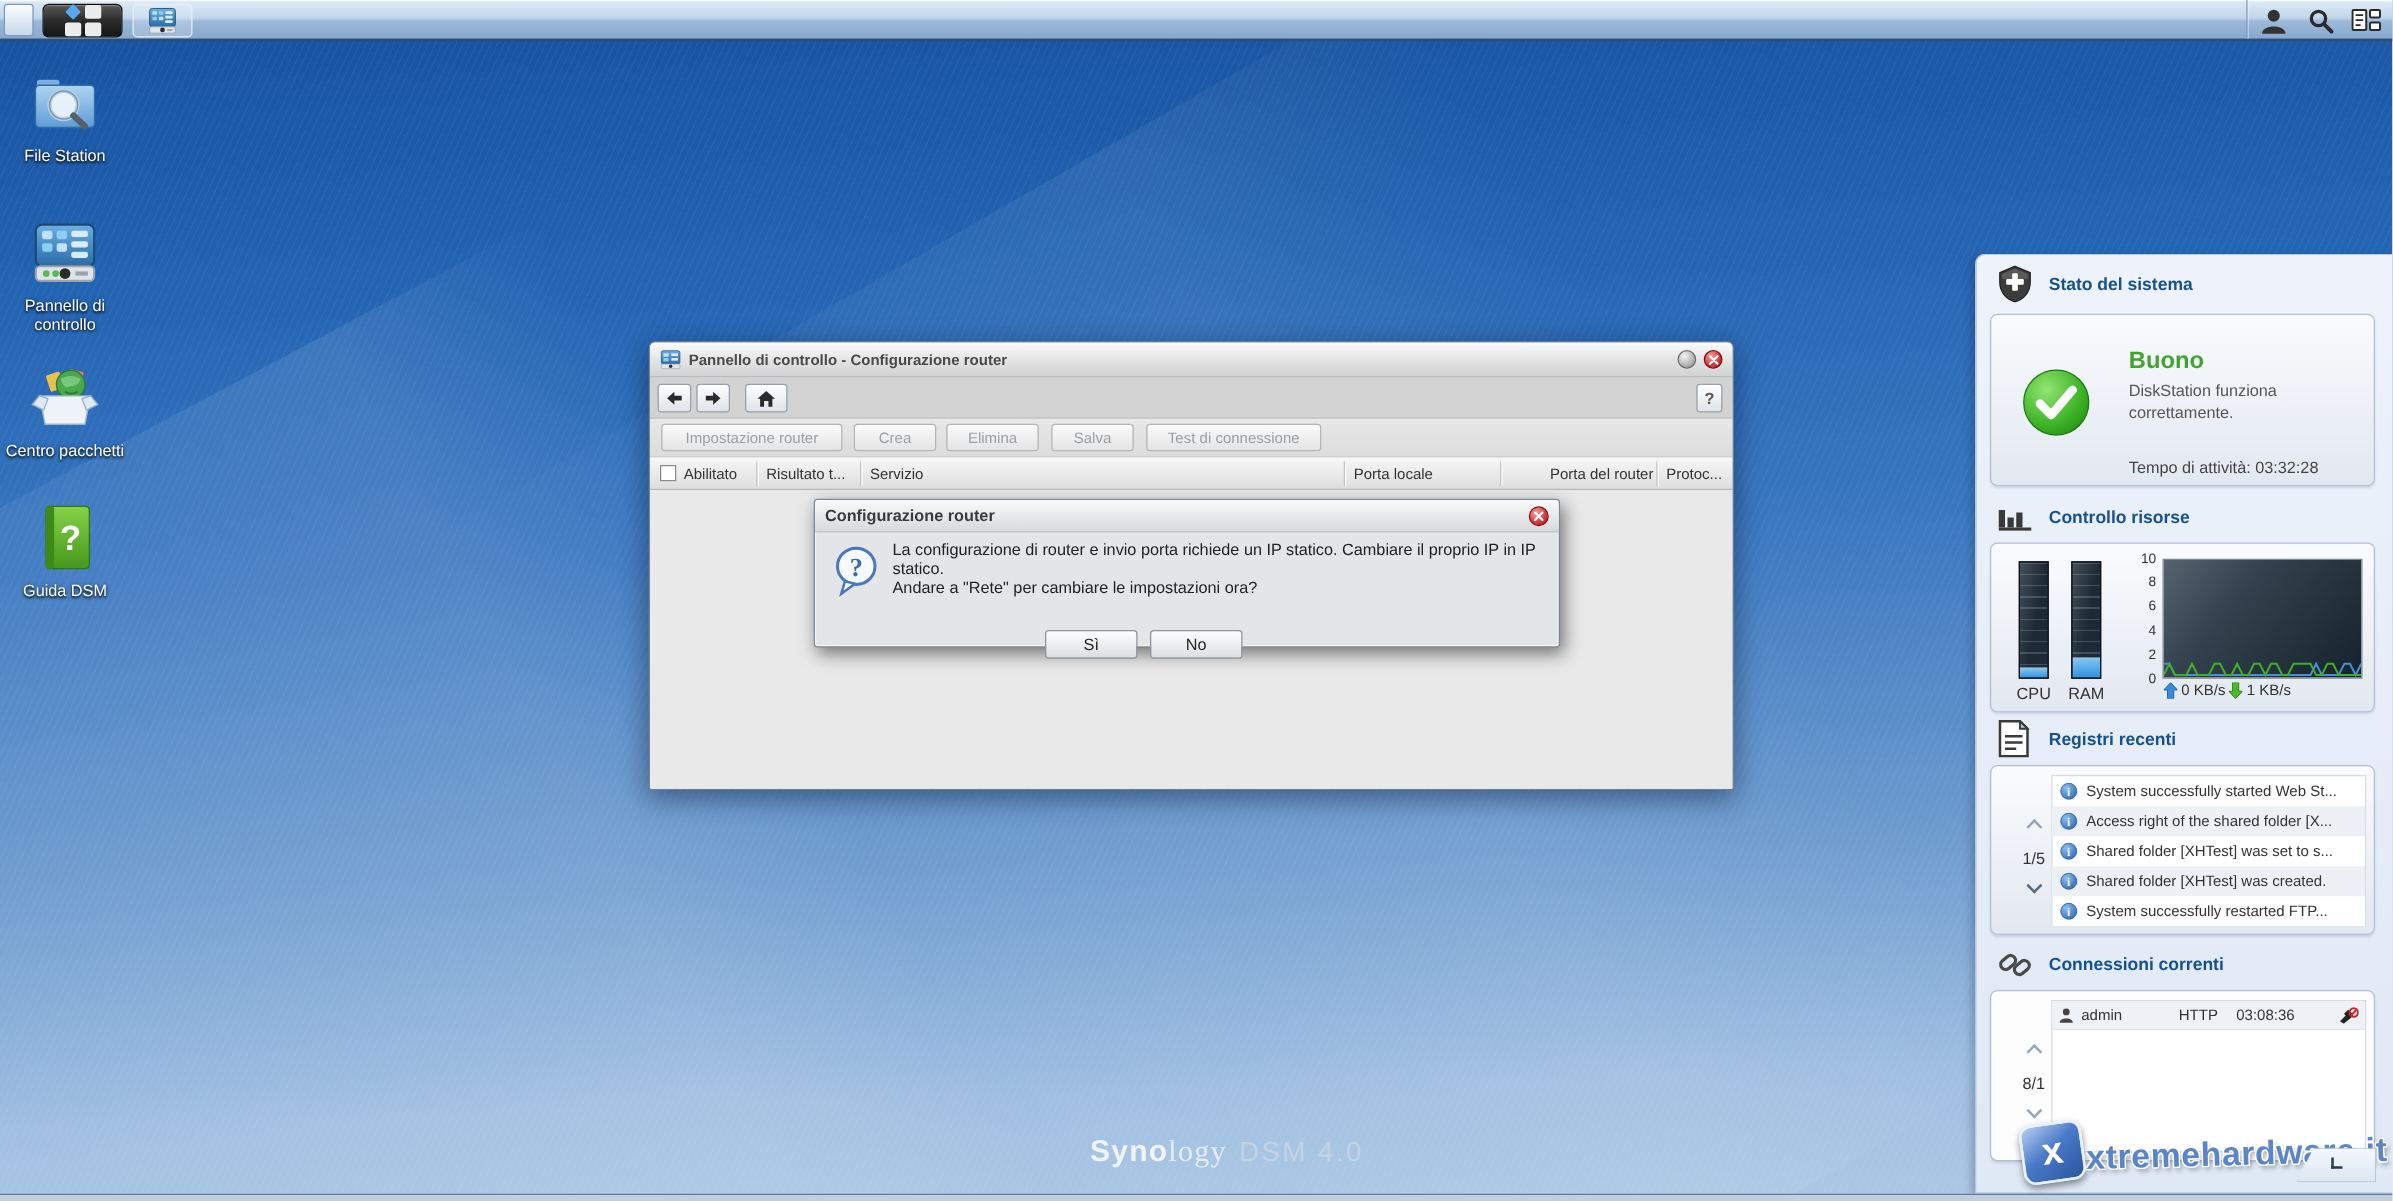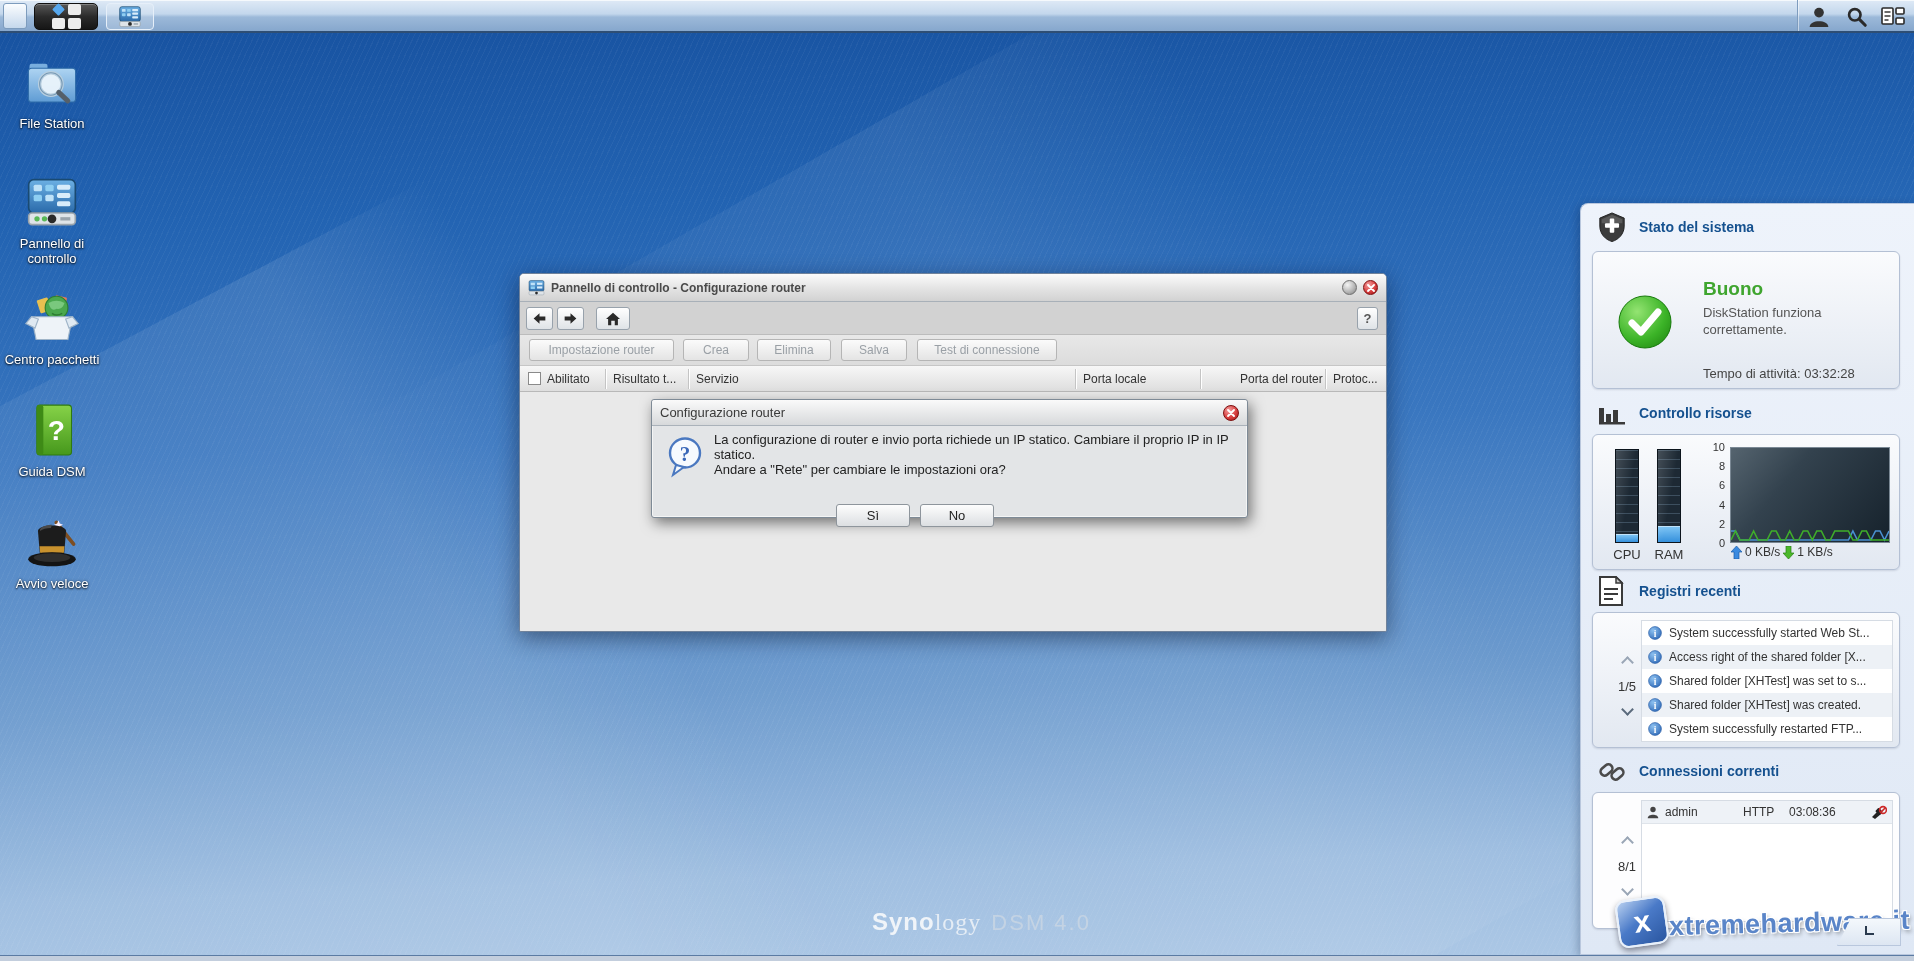--- a/index.html
+++ b/index.html
@@ -70,21 +70,21 @@
   .th-sep { position:absolute; top:3px; height:20px; width:1px; background:#c4c4c4; box-shadow:1px 0 0 #fff; }
   .thead-check { position:absolute; left:8px; top:6px; width:13px; height:13px; background:#fff; border:1px solid #8a8a8a; cursor:pointer; }
   .w-content { position:relative; height:240px; background:#e9e9e9; }
 
   
   .dialog { position:absolute; left:651px; top:399px; width:597px; height:119px;
     border:1px solid #7e8a96; border-radius:3px; background:#e3e5e7;
     box-shadow:0 0 0 1px rgba(255,255,255,0.6) inset, 3px 5px 14px rgba(0,0,0,0.5); }
   .d-titlebar { position:relative; height:26px; background:linear-gradient(180deg,#fafafa,#d7d9db); border-bottom:1px solid #aab2ba;
     display:flex; align-items:center; padding:0 8px; border-radius:3px 3px 0 0; }
-  .d-title { font-size:13px; font-weight:normal; color:#3a3a3a;text-align:right; }
+  .d-title { font-size:13px; font-weight:bold; color:#3a3a3a;text-align:right; }
   .d-body { position:relative; height:92px; }
   .d-msg { position:absolute; left:62px; top:6px; width:527px; font-size:13px; color:#222; line-height:15px; }
   .d-btn { position:absolute; top:78px; width:74px; height:23px; border:1px solid #8e959c; border-radius:3px;
     background:linear-gradient(180deg,#fdfdfd,#dcdfe2); font-size:13px; color:#222;
     display:flex; align-items:center; justify-content:center; cursor:pointer; }
 
   
   .sidebar { position:absolute; left:1580px; top:203px; width:334px; height:752px;
     background:linear-gradient(180deg,#eef3fb,#dfe8f5); border:1px solid #b9c7dd; border-right:none;
     border-radius:8px 0 0 0; box-shadow:-2px 2px 8px rgba(0,20,50,0.25); }
@@ -263,32 +263,20 @@
 
   <div class="dicon" style="top:404px">
     <svg class="glyph" width="48" height="52" viewBox="0 0 44 48">
       <path d="M8,4 Q8,1 11,1 L37,1 Q40,1 40,4 L40,44 Q40,47 37,47 L11,47 Q8,47 8,44 Z" fill="url(#bookG)" stroke="#2f7a10"></path>
       <rect x="8" y="1" width="6" height="46" rx="2" fill="#3e8a16"></rect>
       <text x="26" y="33" font-size="26" font-weight="bold" fill="#fff" text-anchor="middle" font-family="Liberation Sans, sans-serif">?</text>
     </svg>
     <div class="dlabel">Guida DSM</div>
   </div>
 
-  <div class="dicon" style="top:518px">
-    <svg class="glyph" width="54" height="50" viewBox="0 0 50 46">
-      <line x1="29" y1="4" x2="45" y2="24" stroke="#7d4e22" stroke-width="3.4" stroke-linecap="round"></line>
-      <path d="M31,2 l1.2,3 3,1.2 -3,1.2 -1.2,3 -1.2,-3 -3,-1.2 3,-1.2 Z" fill="#f8f0ff"></path>
-      <path d="M12,12 C12,5 38,5 38,12 L36,36 L14,36 Z" fill="#1c1c1c"></path>
-      <path d="M13.5,26 L36.5,26 L36,32 L14,32 Z" fill="#c8922e"></path>
-      <ellipse cx="25" cy="38" rx="22" ry="6.5" fill="#141414"></ellipse>
-      <ellipse cx="25" cy="36.5" rx="17" ry="4" fill="#2e2e2e"></ellipse>
-      <path d="M14,10 C16,7 22,6 25,6 L24,9 C20,9 16,10 14,12 Z" fill="#4a4a4a"></path>
-    </svg>
-    <div class="dlabel">Avvio veloce</div>
-  </div>
 
   <div class="brandmark">
     <span class="syno">Syno</span><span class="logy">logy</span><span class="dsm">DSM 4.0</span>
   </div>
 
   <div class="app-window">
     <div class="w-titlebar">
       <svg width="17" height="16" viewBox="0 0 32 30">
         <rect x="2" y="1" width="28" height="20" rx="3" fill="url(#cpScreen)" stroke="#1a4a72"></rect>
         <rect x="5" y="5" width="8" height="5" fill="#bfe2f8"></rect>

